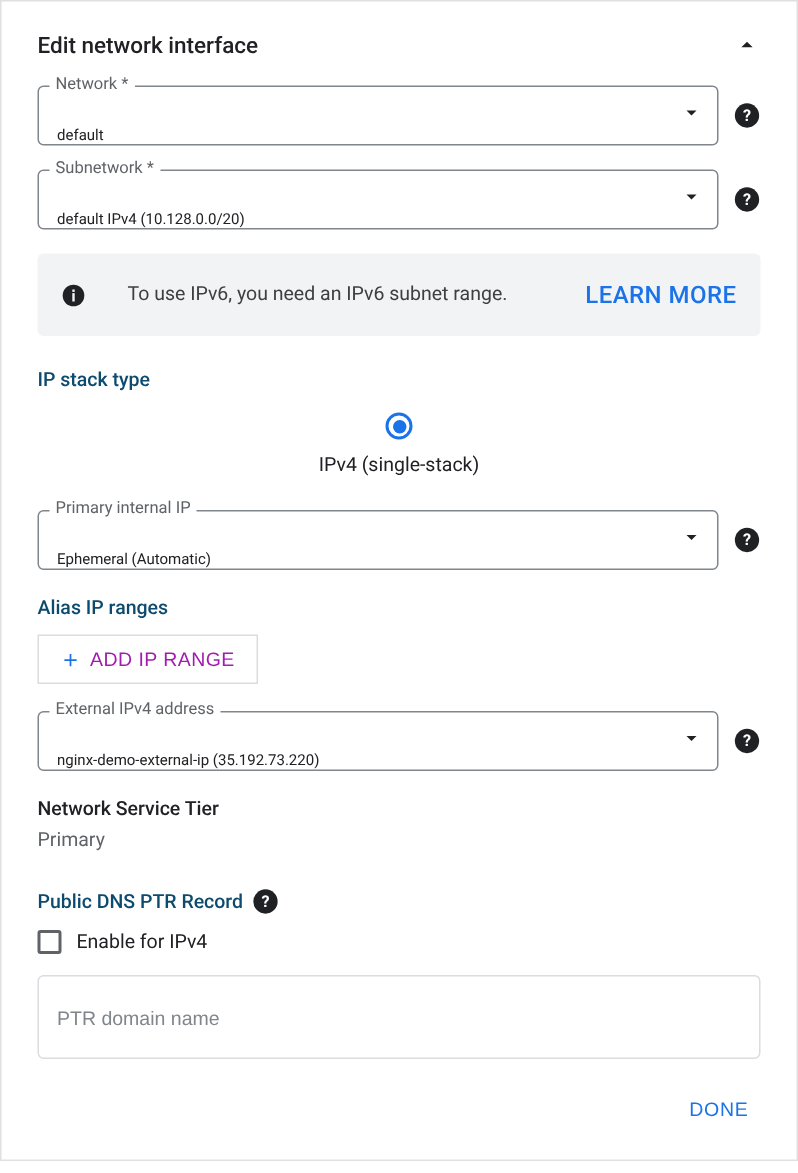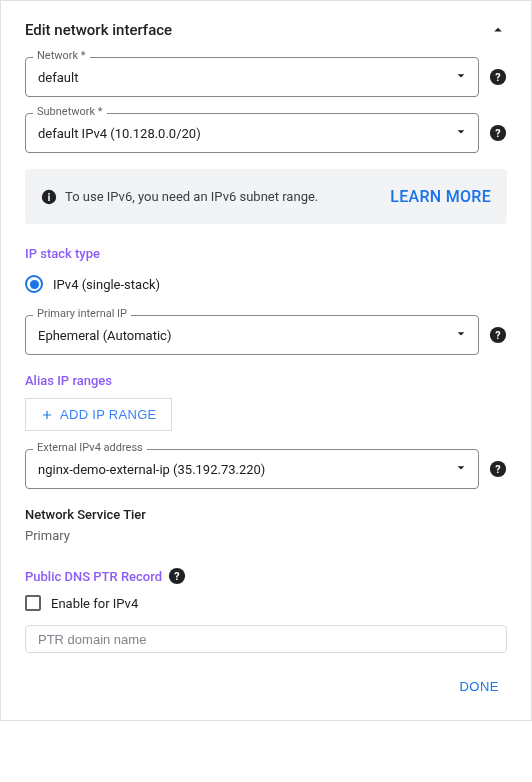--- a/index.html
+++ b/index.html
@@ -3,47 +3,47 @@
   <meta charset="utf-8">
   <style>
     * { box-sizing: border-box; margin: 0; padding: 0; }
     body { font-family: 'Roboto', 'Helvetica Neue', Arial, sans-serif; font-size: 13px; color: #202124; background: #fff; }
     .panel { width: 532px; border: 1px solid #e0e0e0; padding: 20px 24px; }
     .panel-header { display: flex; justify-content: space-between; align-items: center; margin-bottom: 18px; }
     .panel-title { font-size: 15px; font-weight: 500; }
     .chevron { width: 18px; height: 18px; cursor: pointer; }
     .field { position: relative; display: flex; align-items: center; gap: 10px; margin-bottom: 16px; }
     .select-wrap { position: relative; flex: 1; }
-    .select-box { width: 100%; height: 40px; border: 1px solid #80868b; border-radius: 4px; padding: 0 34px 0 12px; font-size: 13px; display: flex; align-items: center; background: #fff; cursor: pointer; }
+    .select-box { width: 100%; height: 40px; border: 1px solid #80868b; border-radius: 4px; padding: 0 34px 0 12px; font-size: 10px; display: flex; align-items: flex-end; background: #fff; cursor: pointer; }
     .floating-label { position: absolute; top: -8px; left: 8px; background: #fff; padding: 0 4px; font-size: 11px; color: #5f6368; }
     .select-caret { position: absolute; right: 10px; top: 50%; transform: translateY(-50%); pointer-events: none; }
     .help-icon { width: 18px; height: 18px; flex-shrink: 0; cursor: pointer; }
     .help-icon svg circle { fill: #202124; }
-    .info-banner { background: #f1f3f4; border-radius: 4px; padding: 18px 16px; display: flex; align-items: center; gap: 8px; margin-bottom: 22px; }
+    .info-banner { background: #f1f3f4; border-radius: 4px; padding: 18px 16px; display: flex; align-items: center; gap: 28px; margin-bottom: 22px; }
     .info-icon { width: 16px; height: 16px; flex-shrink: 0; }
     .info-text { font-size: 13px; color: #3c4043; flex: 1; }
     .learn-more { color: #1a73e8; font-size: 16px; font-weight: 500; text-decoration: none; letter-spacing: 0.3px; }
-    .section-label { font-size: 13px; font-weight: 500; color: #8b5cf6; margin-bottom: 10px; display: flex; align-items: center; gap: 6px; }
+    .section-label { font-size: 13px; font-weight: 500; color: #0c4a6e; margin-bottom: 10px; display: flex; align-items: center; gap: 6px; }
     .radio-group { margin-bottom: 18px; }
-    .radio-row { display: flex; align-items: center; gap: 10px; padding: 4px 0; cursor: pointer; }
+    .radio-row { display: flex; align-items: center; gap: 10px; padding: 4px 0; cursor: pointer; flex-direction: column; }
     .radio-row.disabled { cursor: not-allowed; }
     .radio-outer { width: 18px; height: 18px; border-radius: 50%; border: 2px solid #5f6368; display: flex; align-items: center; justify-content: center; flex-shrink: 0; }
     .radio-row.selected .radio-outer { border-color: #1a73e8; }
     .radio-inner { width: 9px; height: 9px; border-radius: 50%; background: #1a73e8; display: none; }
     .radio-row.selected .radio-inner { display: block; }
     .radio-row.disabled .radio-outer { border-color: #bdc1c6; }
     .radio-row.disabled .radio-label { color: #9aa0a6; }
     .radio-label { font-size: 13px; }
-    .add-btn { display: inline-flex; align-items: center; gap: 6px; border: 1px solid #dadce0; border-radius: 0; background: #fff; padding: 8px 14px; font-size: 13px; font-weight: 500; color: #3b82f6; cursor: pointer; letter-spacing: 0.3px; margin-bottom: 18px; }
+    .add-btn { display: inline-flex; align-items: center; gap: 6px; border: 1px solid #dadce0; border-radius: 0; background: #fff; padding: 8px 14px; font-size: 13px; font-weight: 500; color: #a21caf; cursor: pointer; letter-spacing: 0.3px; margin-bottom: 18px; }
     .plus-icon { width: 14px; height: 14px; }
     .tier-label { font-size: 13px; font-weight: 500; margin-bottom: 6px; }
     .tier-value { font-size: 13px; color: #5f6368; margin-bottom: 24px; }
     .checkbox-row { display: flex; align-items: center; gap: 10px; margin-bottom: 14px; cursor: pointer; }
     .checkbox { width: 16px; height: 16px; border: 2px solid #5f6368; border-radius: 2px; flex-shrink: 0; }
-    .text-input { width: 100%; height: 28px; border: 1px solid #dadce0; border-radius: 4px; padding: 0 12px; font-size: 13px; color: #4d7c0f; background: #fff; }
+    .text-input { width: 100%; height: 56px; border: 1px solid #dadce0; border-radius: 4px; padding: 0 12px; font-size: 13px; color: #4d7c0f; background: #fff; }
     .text-input::placeholder { color: #80868b; }
     .actions { display: flex; justify-content: flex-end; margin-top: 20px; }
     .done-btn { background: none; border: none; color: #1a73e8; font-size: 13px; font-weight: 400; cursor: pointer; letter-spacing: 0.5px; padding: 6px 8px; }
     .section-gap { margin-bottom: 18px; }
   </style>
 </head>
 <body>
 
 <div class="panel">
 

